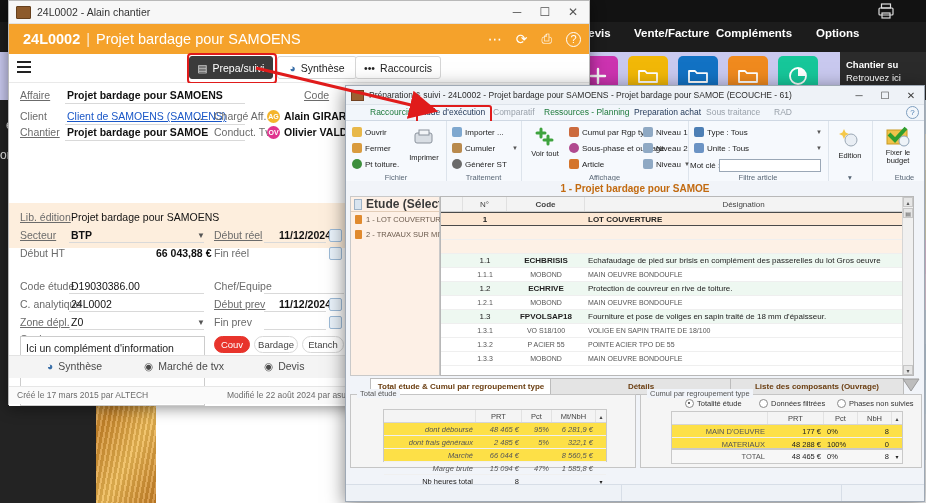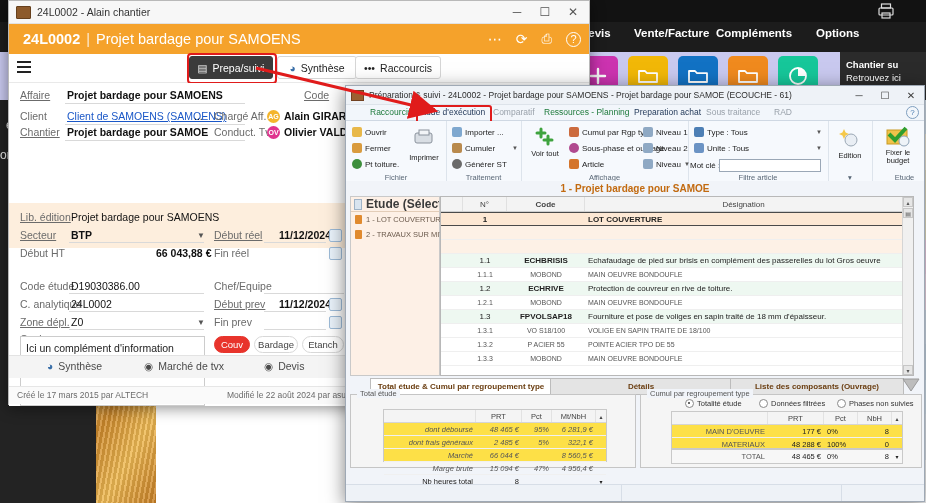--- a/index.html
+++ b/index.html
@@ -648,21 +648,21 @@
         <div class="tr ital">
             <div style="width:92px;justify-content:flex-end">Marché</div>
             <div style="width:46px;justify-content:flex-end">66 044 €</div>
             <div style="width:30px;justify-content:flex-end"></div>
             <div style="width:44px;justify-content:flex-end">8 560,5 €</div>
           </div>
         <div class="tr ital">
             <div style="width:92px;justify-content:flex-end">Marge brute</div>
             <div style="width:46px;justify-content:flex-end">15 094 €</div>
             <div style="width:30px;justify-content:flex-end">47%</div>
-            <div style="width:44px;justify-content:flex-end">4 956,4 €</div>
+            <div style="width:44px;justify-content:flex-end">1 585,8 €</div>
           </div>
         <div class="tr">
             <div style="width:92px;justify-content:flex-end">Nb heures total</div>
             <div style="width:46px;justify-content:flex-end">8</div>
             <div style="width:30px"></div>
             <div style="width:44px"></div>
             <div style="width:10px;font-size:6px;justify-content:center">▾</div>
           </div>
       </div>
     </div>

